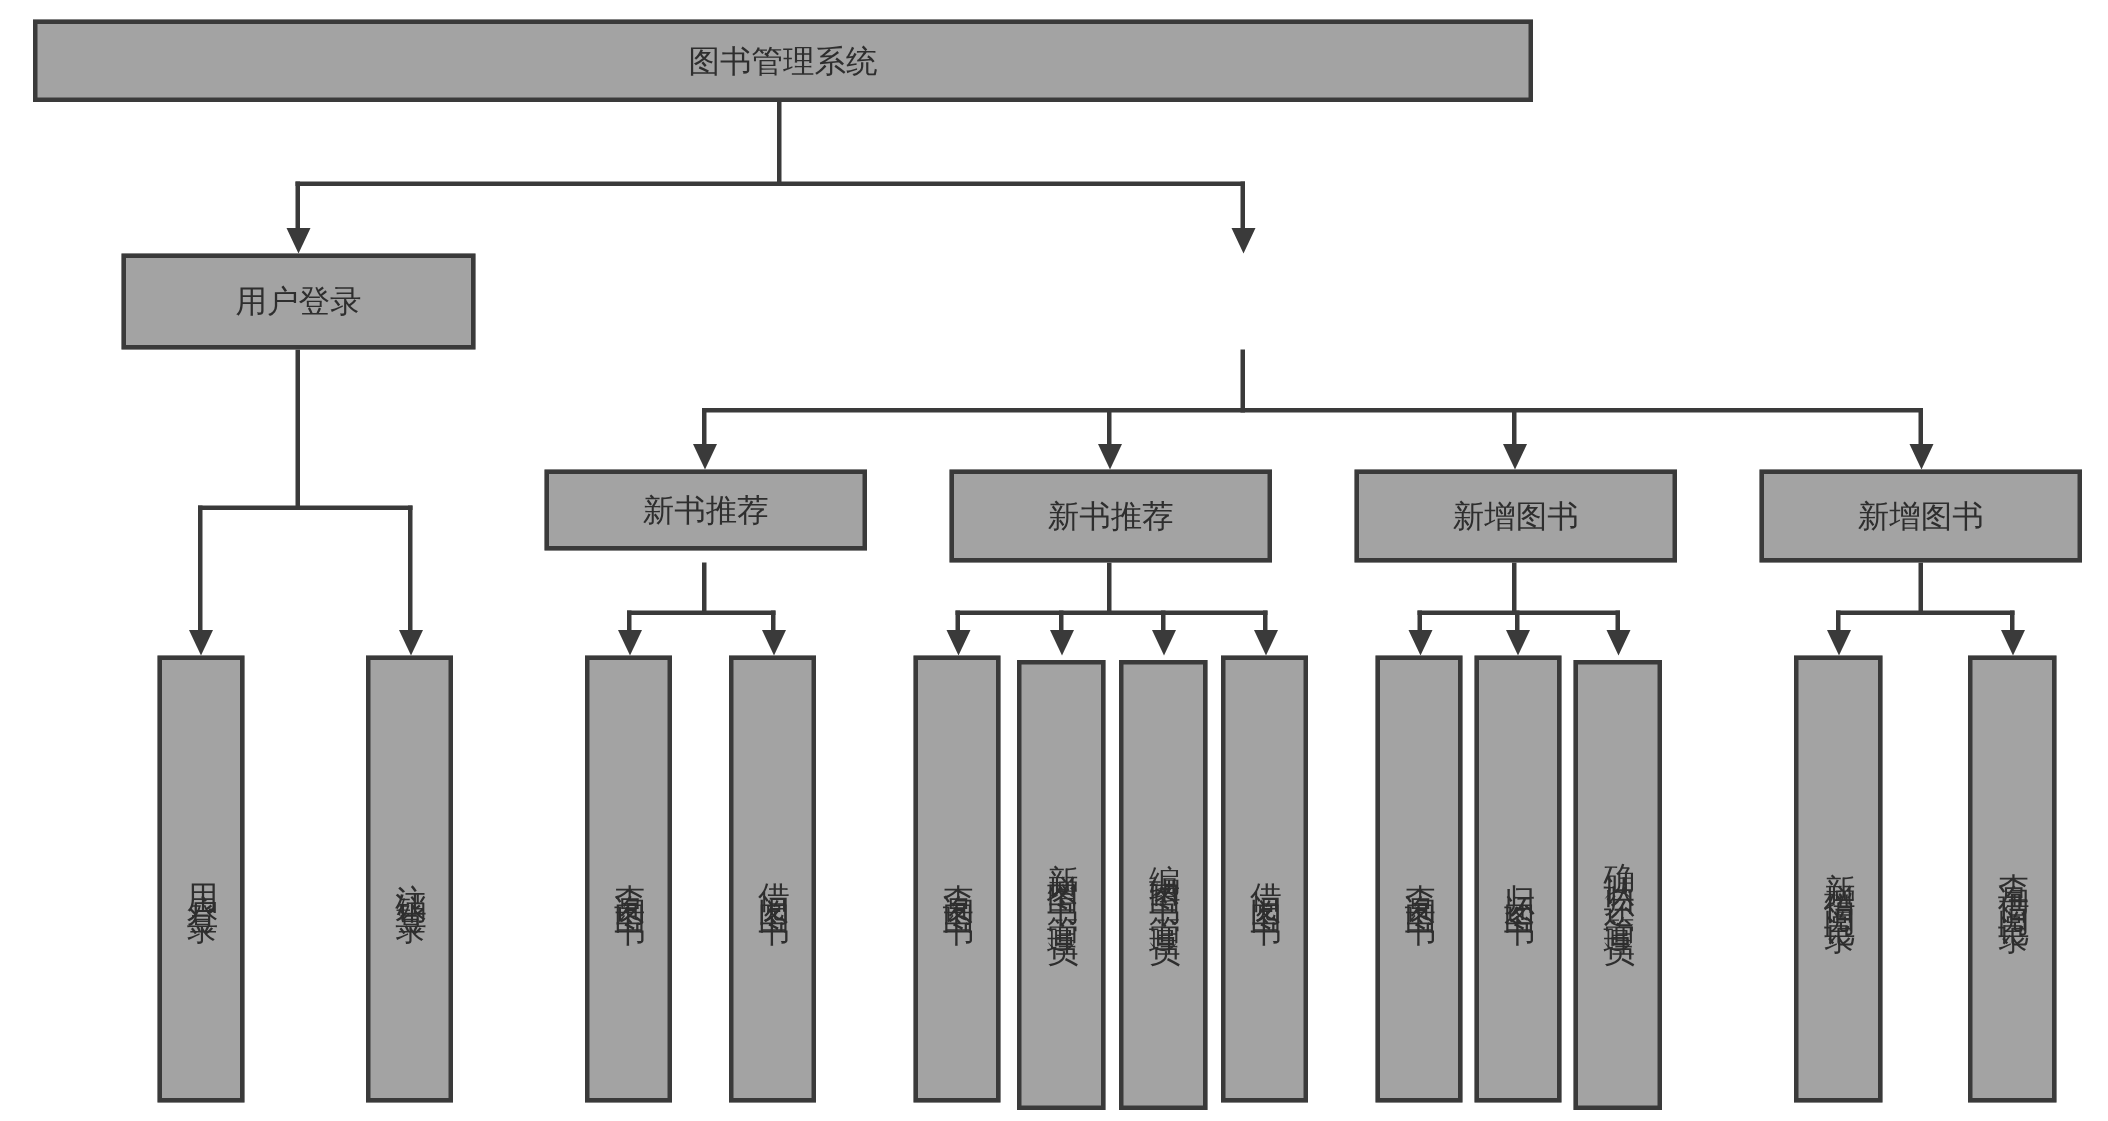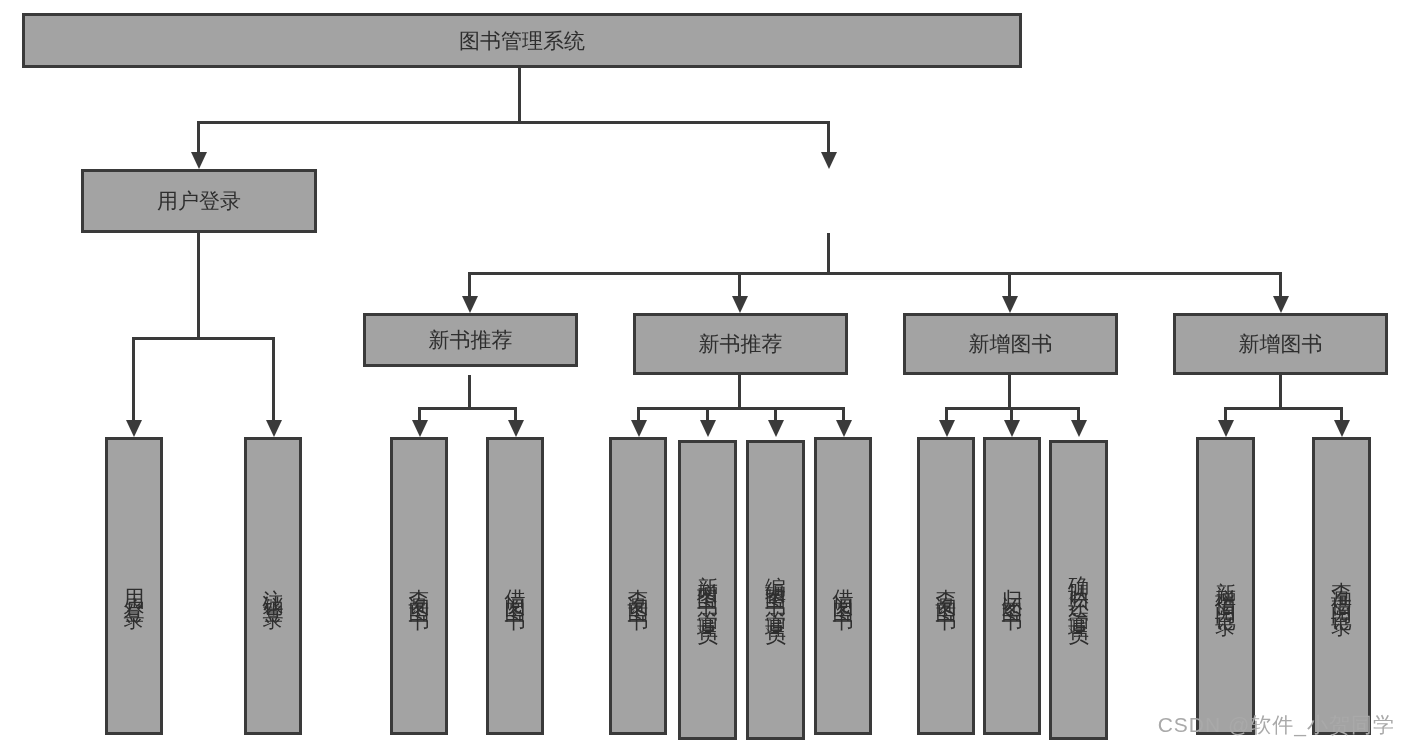--- a/index.html
+++ b/index.html
@@ -174,14 +174,13 @@
     <span>确认归还（管理员）</span>
   </div>
 
   <div class="box v" style="left:1196px;top:437px;width:59px;height:298px;">
     <span>新增借阅记录</span>
   </div>
   <div class="box v" style="left:1312px;top:437px;width:59px;height:298px;">
     <span>查询借阅记录</span>
   </div>
 
-  <div class="watermark">CSDN @软件_小贺同学</div>
 </div>
 
 </body></html>

